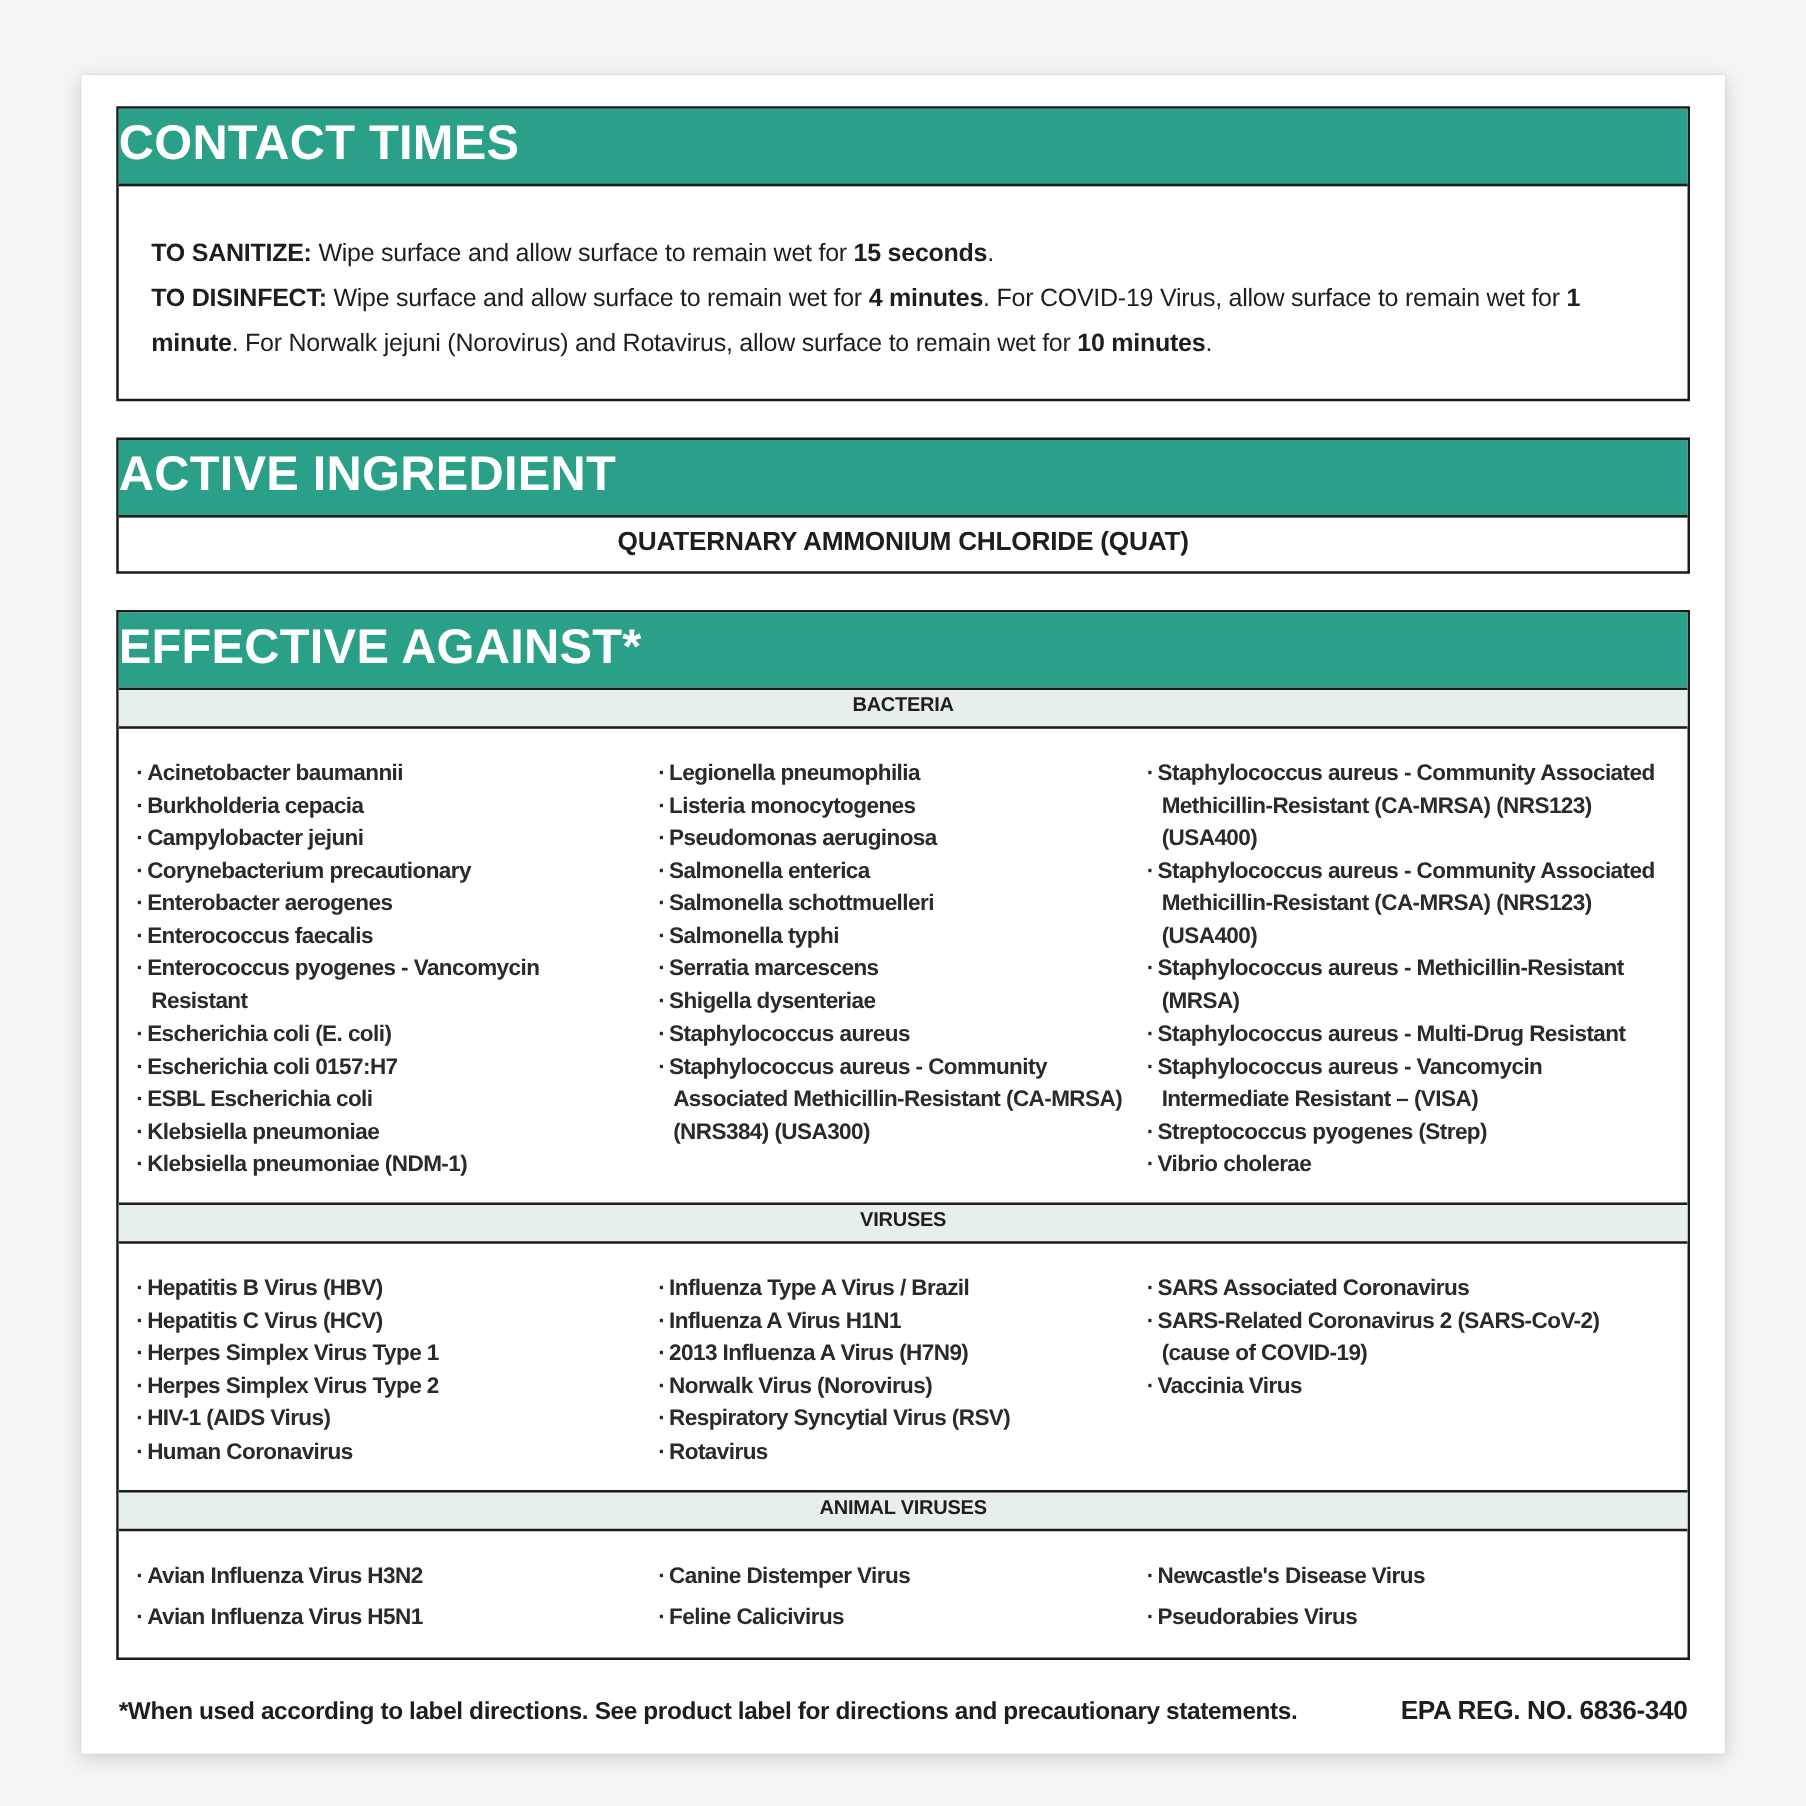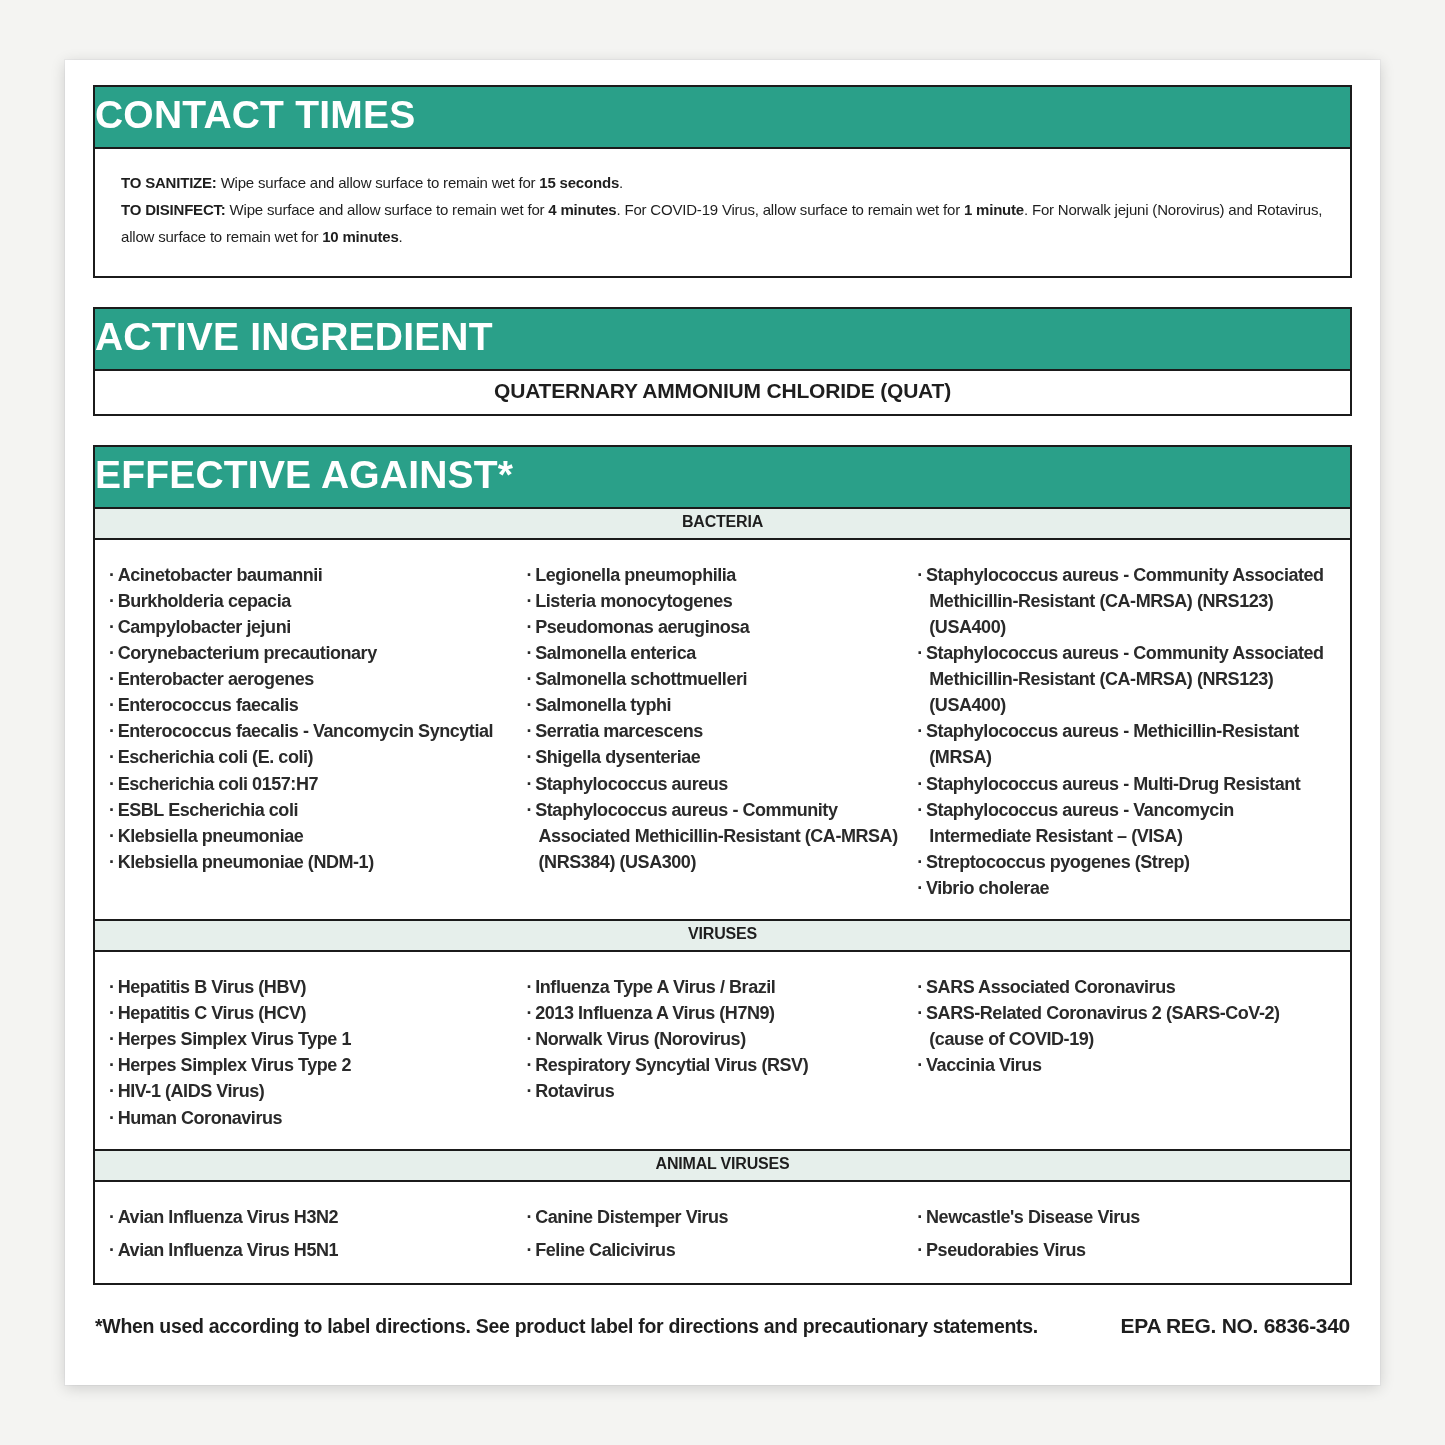--- a/index.html
+++ b/index.html
@@ -35,22 +35,22 @@
     text-align:left;
     font-weight:700;
     font-size:39px;
     letter-spacing:0.2px;
     padding:8px 0 11px;
     border-bottom:2.5px solid var(--border);
     line-height:1.05;
   }
   .effective .box-header{border-bottom:none;}
   .contact-body{
-    padding:20px 26px 26px;
-    font-size:15px;
+    padding:36px 26px 26px;
+    font-size:20px;
     line-height:1.8;
     letter-spacing:-0.2px;
   }
   .contact-body p{margin:0;}
   .rich .b{font-weight:700;}
   .ai-value{
     text-align:center;
     font-weight:700;
     font-size:21px;
     padding:8px 0 11px;
@@ -125,21 +125,21 @@
 
     <div class="subheader">BACTERIA</div>
     <div class="cols">
       <ul>
           <li>Acinetobacter baumannii</li>
           <li>Burkholderia cepacia</li>
           <li>Campylobacter jejuni</li>
           <li>Corynebacterium precautionary</li>
           <li>Enterobacter aerogenes</li>
           <li>Enterococcus faecalis</li>
-          <li>Enterococcus faecalis - Vancomycin Syncytial</li>
+          <li>Enterococcus pyogenes - Vancomycin Resistant</li>
           <li>Escherichia coli (E. coli)</li>
           <li>Escherichia coli 0157:H7</li>
           <li>ESBL Escherichia coli</li>
           <li>Klebsiella pneumoniae</li>
           <li>Klebsiella pneumoniae (NDM-1)</li>
         </ul>
       <ul>
           <li>Legionella pneumophilia</li>
           <li>Listeria monocytogenes</li>
           <li>Pseudomonas aeruginosa</li>
@@ -167,20 +167,21 @@
       <ul>
           <li>Hepatitis B Virus (HBV)</li>
           <li>Hepatitis C Virus (HCV)</li>
           <li>Herpes Simplex Virus Type 1</li>
           <li>Herpes Simplex Virus Type 2</li>
           <li>HIV-1 (AIDS Virus)</li>
           <li>Human Coronavirus</li>
         </ul>
       <ul>
           <li>Influenza Type A Virus / Brazil</li>
+          <li>Influenza A Virus H1N1</li>
           <li>2013 Influenza A Virus (H7N9)</li>
           <li>Norwalk Virus (Norovirus)</li>
           <li>Respiratory Syncytial Virus (RSV)</li>
           <li>Rotavirus</li>
         </ul>
       <ul>
           <li>SARS Associated Coronavirus</li>
           <li>SARS-Related Coronavirus 2 (SARS-CoV-2) (cause of COVID-19)</li>
           <li>Vaccinia Virus</li>
         </ul>

